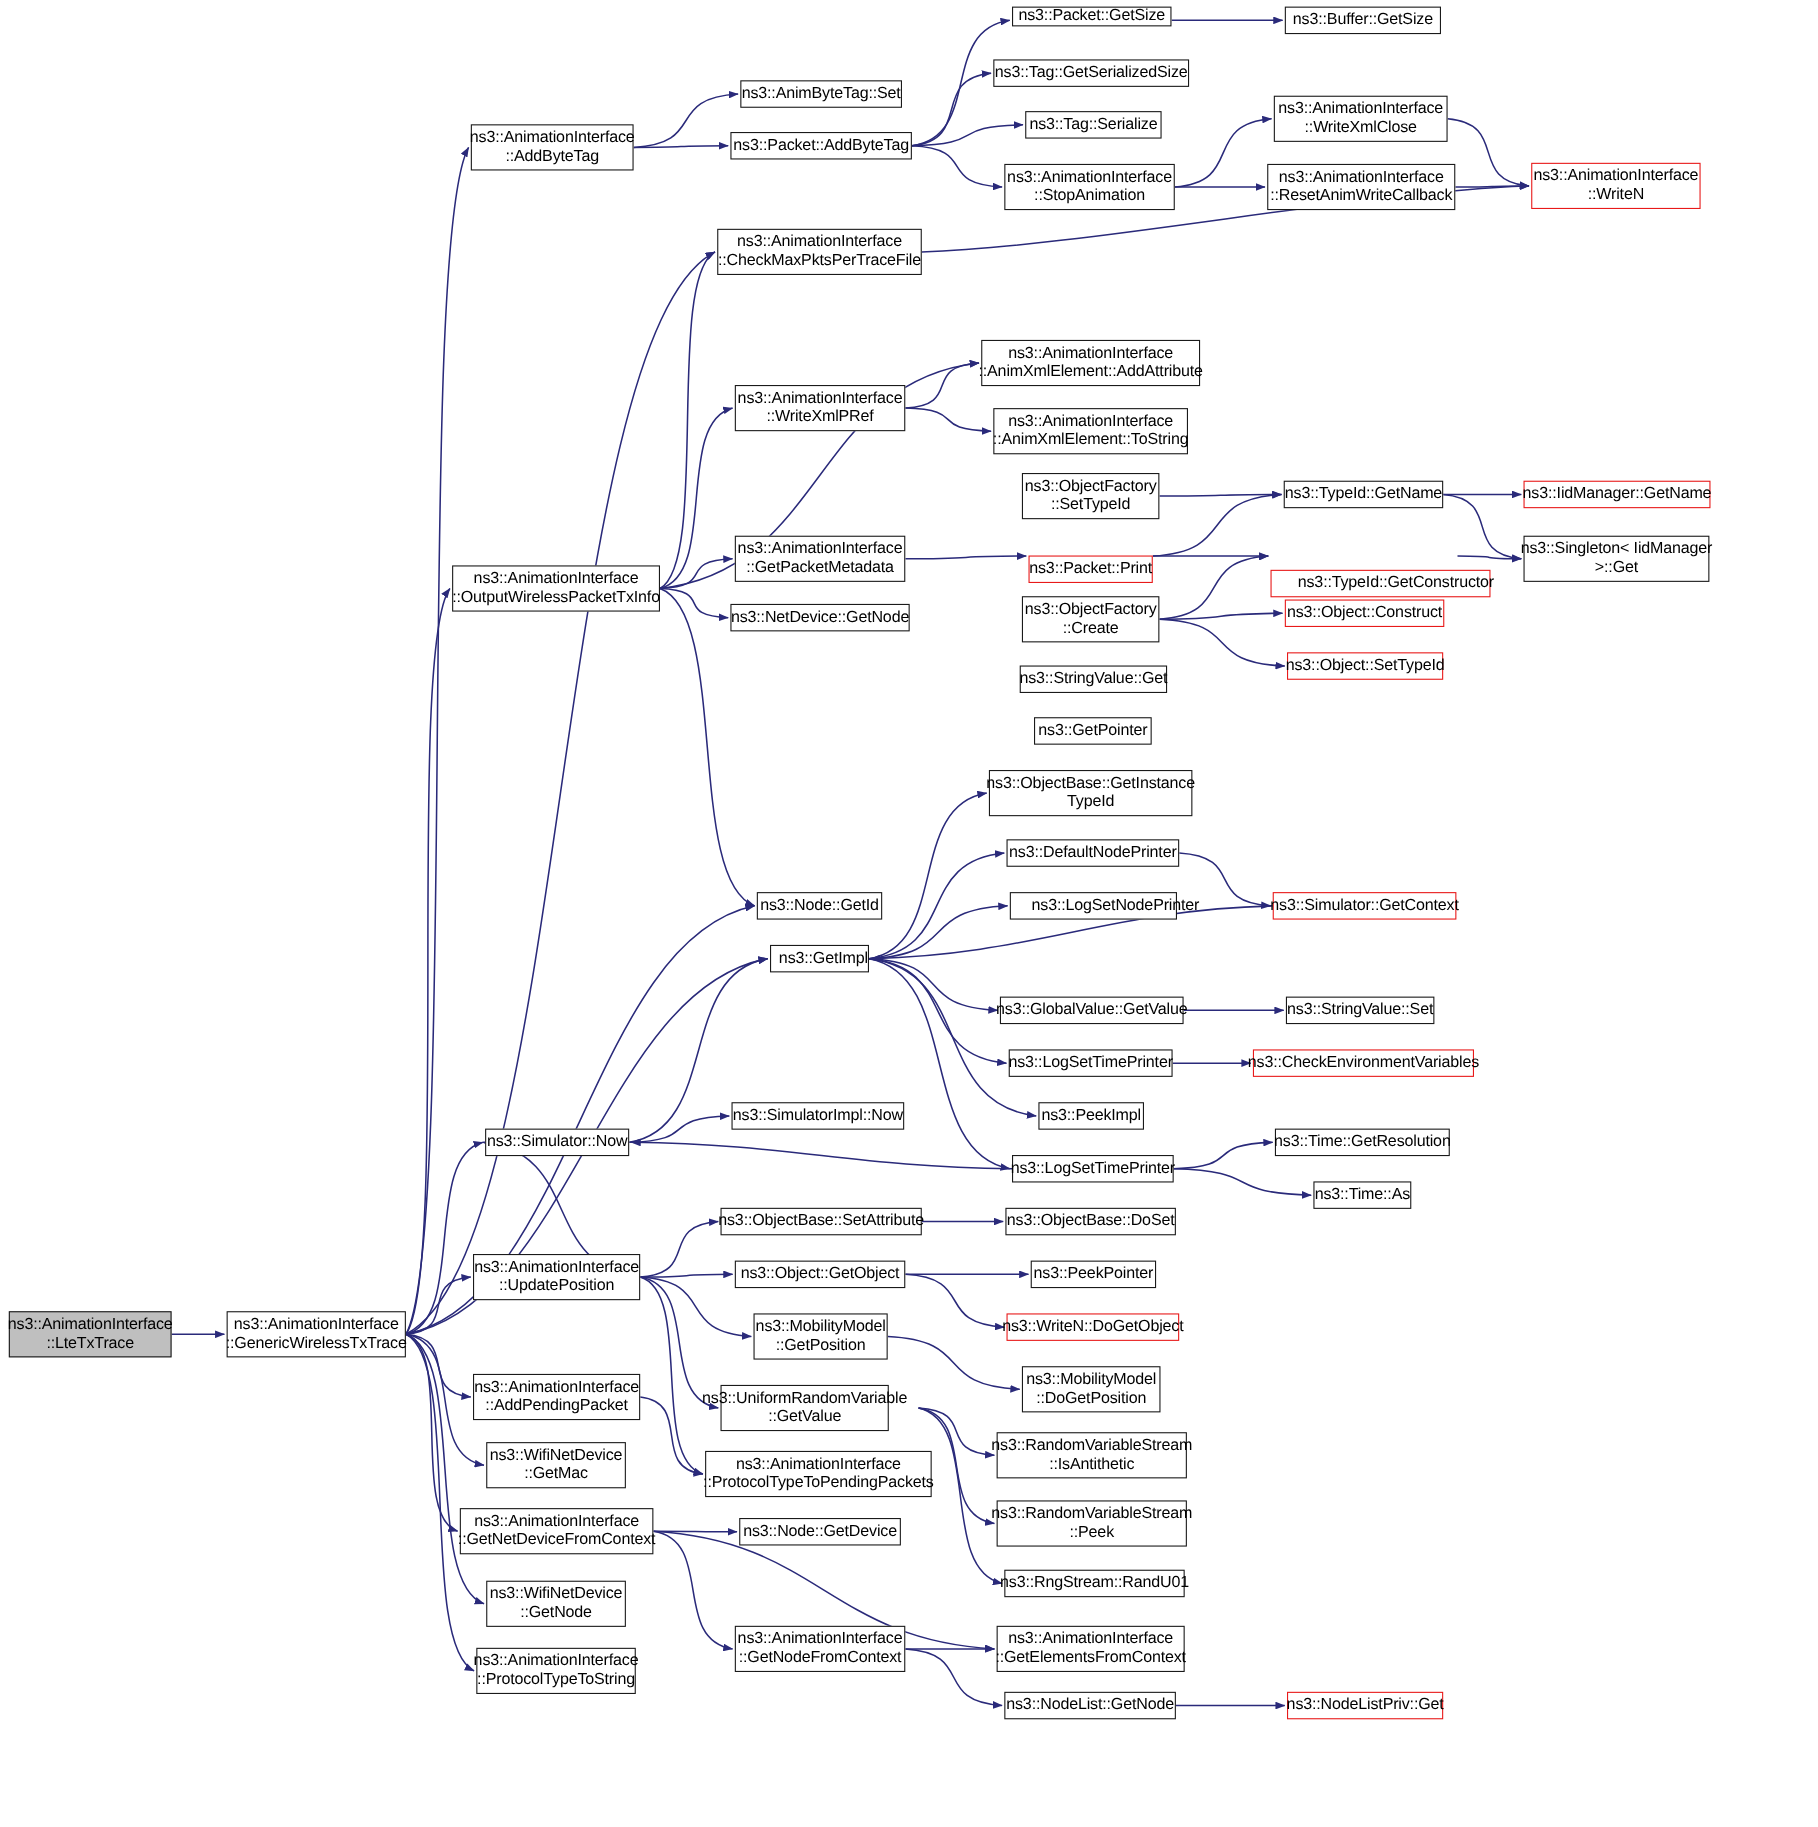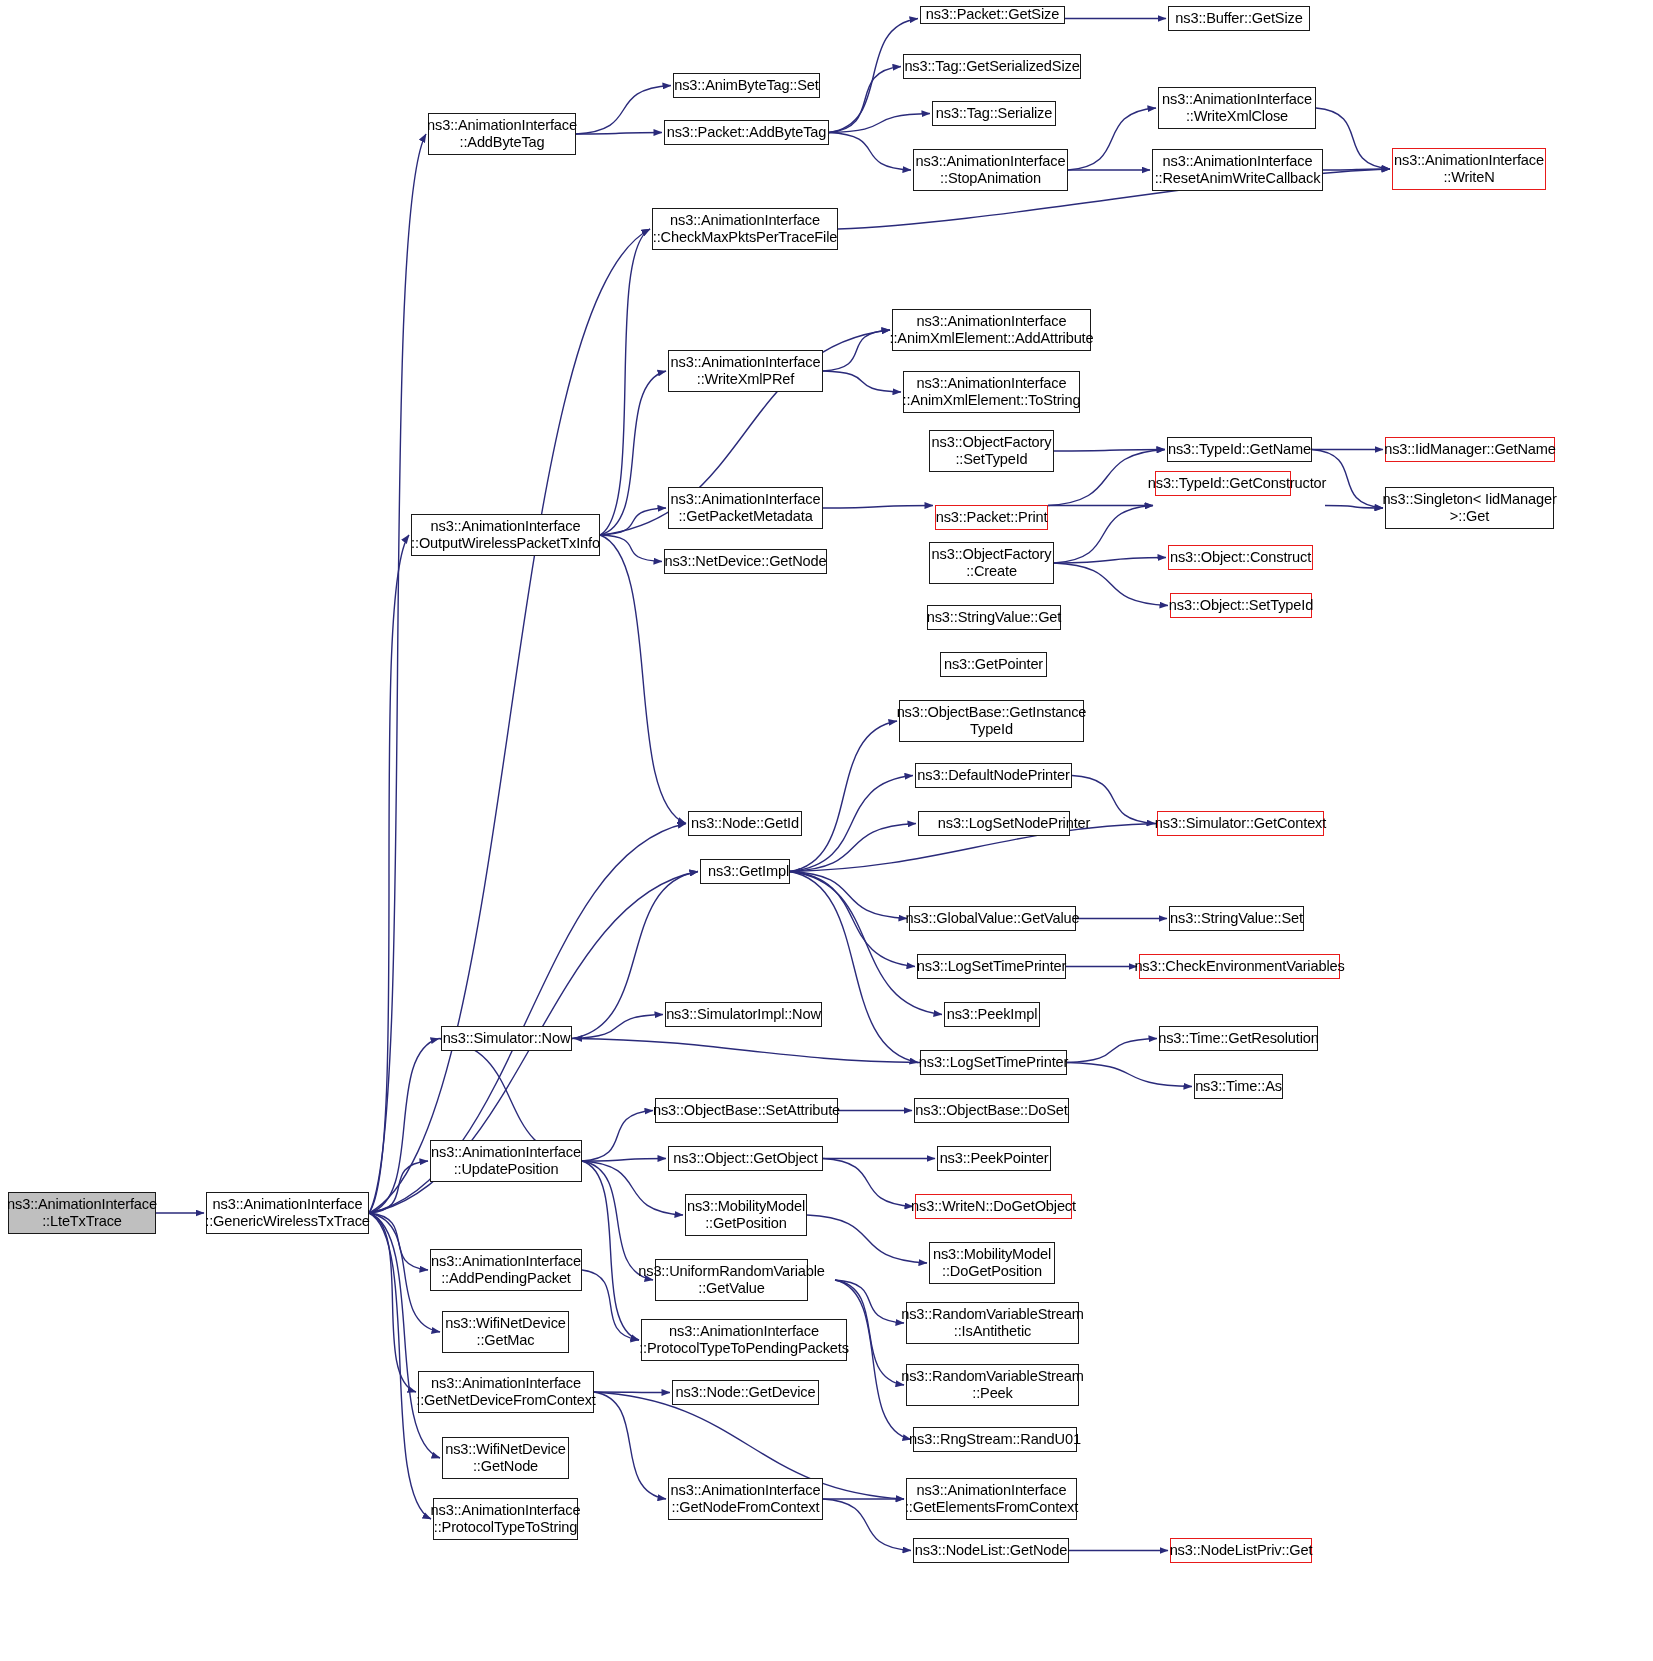--- a/index.html
+++ b/index.html
@@ -167,21 +167,21 @@
 ::AnimXmlElement::AddAttribute</span></div>
       <div class="node" style="left: 668px; top: 350px; width: 155px; height: 42px;"><span class="lbl">ns3::AnimationInterface
 ::WriteXmlPRef</span></div>
       <div class="node" style="left: 903px; top: 371px; width: 177px; height: 42px;"><span class="lbl">ns3::AnimationInterface
 ::AnimXmlElement::ToString</span></div>
       <div class="node" style="left: 1167px; top: 437px; width: 145px; height: 25px;"><span class="lbl">ns3::TypeId::GetName</span></div>
       <div class="node red" style="left: 1385px; top: 437px; width: 170px; height: 25px;"><span class="lbl">ns3::IidManager::GetName</span></div>
       <div class="node" style="left: 929px; top: 430px; width: 125px; height: 42px;"><span class="lbl">ns3::ObjectFactory
 ::SetTypeId</span></div>
       <div class="node red" style="left: 935px; top: 493px; width: 113px; height: 25px; margin-top: 12px;"><span class="lbl">ns3::Packet::Print</span></div>
-      <div class="node red" style="left: 1155px; top: 471px; width: 136px; height: 25px; padding-left: 28px;"><span class="lbl">ns3::TypeId::GetConstructor</span></div>
+      <div class="node red" style="left: 1155px; top: 518px; width: 200px; height: 25px; padding-left: 28px;"><span class="lbl">ns3::TypeId::GetConstructor</span></div>
       <div class="node" style="left: 1385px; top: 487px; width: 169px; height: 42px;"><span class="lbl">ns3::Singleton&lt; IidManager
 &gt;::Get</span></div>
       <div class="node" style="left: 929px; top: 542px; width: 125px; height: 42px;"><span class="lbl">ns3::ObjectFactory
 ::Create</span></div>
       <div class="node red" style="left: 1168px; top: 545px; width: 145px; height: 25px;"><span class="lbl">ns3::Object::Construct</span></div>
       <div class="node red" style="left: 1170px; top: 593px; width: 142px; height: 25px;"><span class="lbl">ns3::Object::SetTypeId</span></div>
       <div class="node" style="left: 927px; top: 605px; width: 134px; height: 25px;"><span class="lbl">ns3::StringValue::Get</span></div>
       <div class="node" style="left: 940px; top: 652px; width: 107px; height: 25px;"><span class="lbl">ns3::GetPointer</span></div>
       <div class="node" style="left: 899px; top: 700px; width: 185px; height: 42px;"><span class="lbl">ns3::ObjectBase::GetInstance
 TypeId</span></div>

